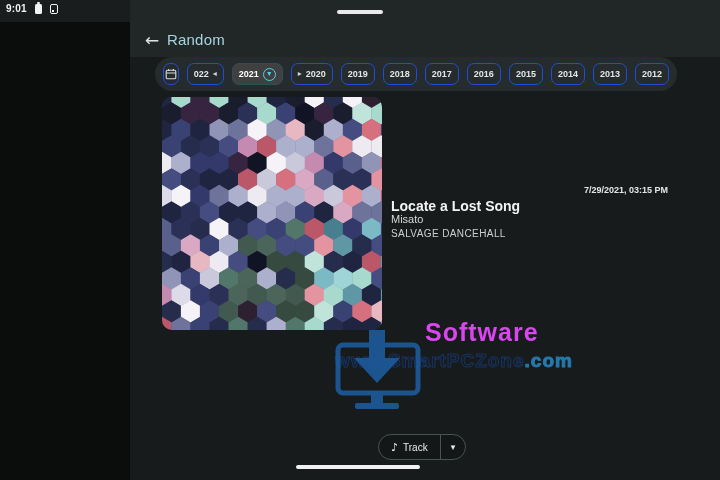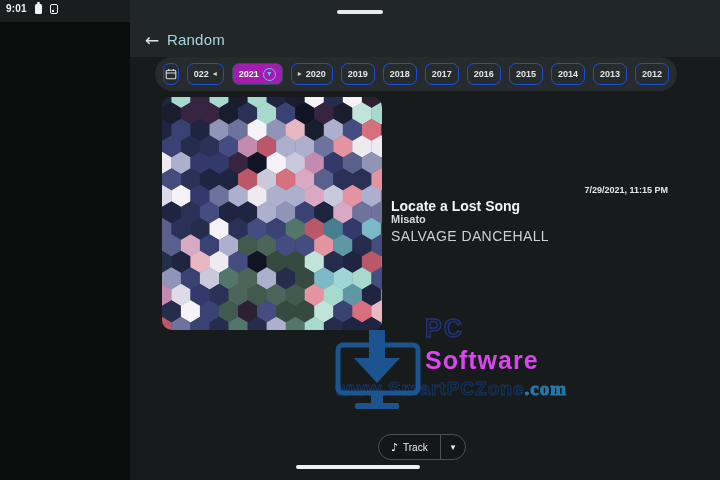--- a/index.html
+++ b/index.html
@@ -22,34 +22,34 @@
   .drag-handle{position:absolute;left:207px;top:10px;width:46px;height:4px;border-radius:2px;background:#e9eaea;}
   .back-btn{position:absolute;left:10px;top:29px;width:24px;height:22px;background:none;border:none;
             color:#dfe3e3;font-size:17px;line-height:22px;padding:0;cursor:pointer;font-family:"DejaVu Sans",sans-serif;}
   .page-title{position:absolute;left:37px;top:31px;font-size:15px;font-weight:500;color:#a7d4e0;letter-spacing:0.2px;text-align:center;}
 
   
   .chips-bar{position:absolute;left:25px;top:57px;width:522px;height:34px;background:#262c2d;border-radius:17px;
              display:flex;align-items:center;gap:8px;padding:0 8px;overflow:hidden;}
   .chip{height:22px;border:1px solid #1d4ed8;border-radius:7px;background:transparent;
         display:flex;align-items:center;gap:4px;padding:0 6px;font-size:9px;font-weight:700;color:#e3e6e6;white-space:nowrap;}
-  .chip.selected{background:#a21caf;border-color:#2e4f59;color:#fff;}
+  .chip.selected{background:#404040;border-color:#2e4f59;color:#fff;}
   .tri{font-family:"DejaVu Sans",sans-serif;font-size:8px;color:#cfd4d4;line-height:1;}
   .circ{width:13px;height:13px;border:1.2px solid #4fd2e4;border-radius:50%;display:flex;align-items:center;justify-content:center;}
   .circ span{font-family:"DejaVu Sans",sans-serif;font-size:8px;color:#4fd2e4;line-height:1;margin-top:-1px;}
   .cal-chip{width:26px;justify-content:center;padding:0;}
 
   
   .album-art{position:absolute;left:32px;top:97px;width:220px;height:233px;border-radius:10px;overflow:hidden;background:#2b3156;}
 
   
   .track-date{position:absolute;right:52px;top:185px;font-size:9px;font-weight:700;color:#e6e6e6;}
   .track-title{position:absolute;left:261px;top:198px;font-size:14px;font-weight:700;color:#f4f4f4;}
-  .track-artist{position:absolute;left:261px;top:213px;font-size:11px;font-weight:700;color:#d8d8d8;}
-  .track-album{position:absolute;left:261px;top:228px;font-size:14px;font-weight:400;letter-spacing:0.4px;color:#cfcfcf;}
+  .track-artist{position:absolute;left:261px;top:213px;font-size:11px;font-weight:400;color:#d8d8d8;}
+  .track-album{position:absolute;left:261px;top:228px;font-size:10px;font-weight:400;letter-spacing:0.4px;color:#cfcfcf;}
 
   
   .track-btn{position:absolute;left:248px;top:434px;height:26px;display:flex;border:1px solid #4a5254;
              border-radius:14px;overflow:hidden;background:rgba(0,0,0,0.12);}
   .track-btn button{background:none;border:none;color:#e9ecec;font-family:inherit;display:flex;
                     align-items:center;gap:5px;cursor:pointer;padding:0 12px;}
   .tb-main{font-size:10px;font-weight:500;}
   .tb-main .note{font-family:"DejaVu Sans",sans-serif;font-size:11px;}
   .tb-drop{border-left:1px solid #4a5254 !important;font-family:"DejaVu Sans",sans-serif;font-size:9px;padding:0 10px !important;}
 
@@ -65,21 +65,21 @@
   .watermark{position:absolute;left:205px;top:314px;width:310px;z-index:6;pointer-events:none;}
   .wm-icon{position:absolute;left:0;top:16px;}
   .wm-text{padding-left:90px;line-height:1;}
   .wm-pc{font-size:25px;font-weight:800;letter-spacing:2px;color:rgba(22,32,88,0.55);
          -webkit-text-stroke:1.3px rgba(42,58,132,0.85);line-height:28px;}
   .wm-software{font-size:25px;font-weight:800;letter-spacing:1px;color:#d946ef;line-height:36px;}
   .wm-download{font-size:29px;font-weight:800;letter-spacing:2px;color:rgba(18,38,88,0.45);
                -webkit-text-stroke:1.4px rgba(34,68,138,0.85);line-height:30px;}
   .wm-www{font-size:19px;font-weight:800;letter-spacing:1px;margin-left:-90px;line-height:22px;
           color:rgba(12,26,56,0.42);-webkit-text-stroke:1.1px rgba(28,58,108,0.8);}
-  .wm-com{color:#2678ac;font-family:Liberation Serif, serif;-webkit-text-stroke:1px #2678ac;}
+  .wm-com{color:#2678ac;-webkit-text-stroke:1px #2678ac;}
 </style>
 </head>
 <body>
 
 <div class="screen">
 
   <div class="status-strip"></div>
   <div class="status-bar">
     <span class="status-time">9:01</span>
     <span class="batt"></span>
@@ -353,35 +353,34 @@
           <polygon points="133.5,253.1 123.8,258.7 114.1,253.1 114.1,241.9 123.8,236.3 133.5,241.9" fill="#9094b7"></polygon>
           <polygon points="152.6,253.1 142.9,258.7 133.2,253.1 133.2,241.9 142.9,236.3 152.6,241.9" fill="#41594f"></polygon>
           <polygon points="171.6,253.1 161.9,258.7 152.2,253.1 152.2,241.9 161.9,236.3 171.6,241.9" fill="#3a4273"></polygon>
           <polygon points="190.7,253.1 181.0,258.7 171.3,253.1 171.3,241.9 181.0,236.3 190.7,241.9" fill="#c48aaf"></polygon>
           <polygon points="209.7,253.1 200.0,258.7 190.3,253.1 190.3,241.9 200.0,236.3 209.7,241.9" fill="#e8b8c2"></polygon>
           <polygon points="228.8,253.1 219.1,258.7 209.4,253.1 209.4,241.9 219.1,236.3 228.8,241.9" fill="#3a4273"></polygon>
           <polygon points="247.8,253.1 238.1,258.7 228.4,253.1 228.4,241.9 238.1,236.3 247.8,241.9" fill="#6097a5"></polygon>
         </svg>
     </div>
 
-    <div class="track-date">7/29/2021, 11:15 PM</div>
+    <div class="track-date">7/29/2021, 03:15 PM</div>
     <div class="track-title">Locate a Lost Song</div>
     <div class="track-artist">Misato</div>
     <div class="track-album">SALVAGE DANCEHALL</div>
 
     <div class="watermark">
       <svg class="wm-icon" width="88" height="84" viewBox="0 0 88 84" opacity="0.88">
         <rect x="3" y="15" width="80" height="48" rx="5" fill="none" stroke="#1d5c9f" stroke-width="5"></rect>
         <rect x="34" y="0" width="16" height="30" fill="#1d5c9f"></rect>
         <polygon points="19,28 65,28 42,53" fill="#1d5c9f"></polygon>
         <rect x="36" y="63" width="12" height="10" fill="#1d5c9f"></rect>
         <rect x="20" y="73" width="44" height="6" rx="2" fill="#1d5c9f"></rect>
       </svg>
       <div class="wm-text">
-        <div class="wm-pc">PC</div>
         <div class="wm-software">Software</div>
         <div class="wm-www"><span>www.SmartPCZone</span><span class="wm-com">.com</span></div>
       </div>
     </div>
 
     <div class="track-btn">
       <button class="tb-main">
         <span class="note">♪</span>
         <span>Track</span>
       </button>

